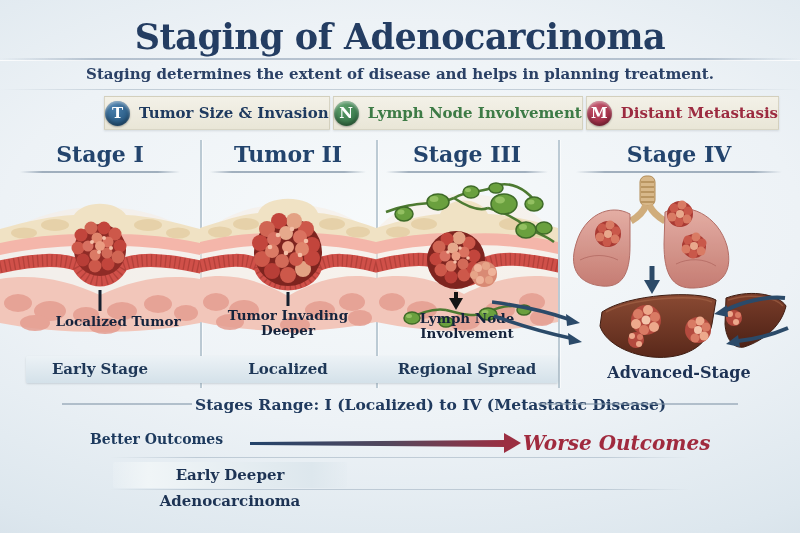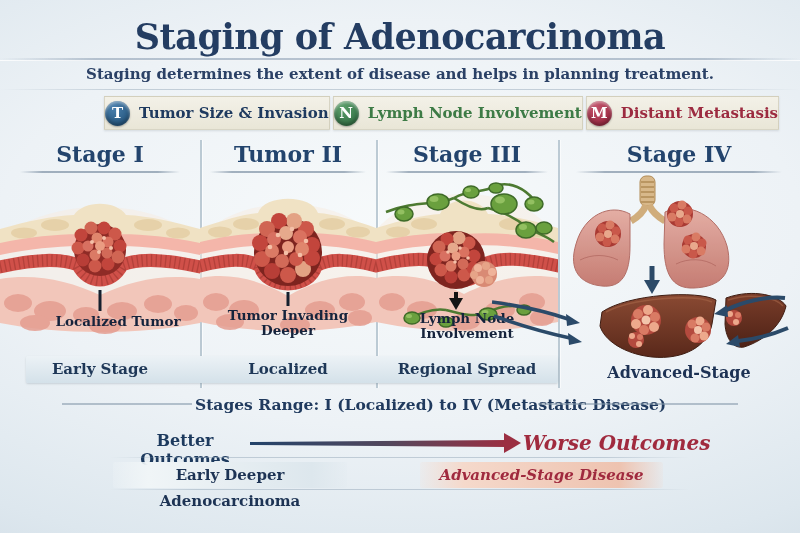--- a/index.html
+++ b/index.html
@@ -40,21 +40,21 @@
       box-shadow:1px 0 0 rgba(255,255,255,.6);}
   .caption{font-size:13.5px; font-weight:bold; color:#15233c; text-align:center; line-height:15px;}
   .footer-band{top:356px; left:26px; width:532px; height:27px; border-radius:2px;
       background:linear-gradient(180deg,#ecf2f6,#d4e1e9);
       box-shadow:0 1px 2px rgba(100,115,130,.25);}
   .stage-footer{top:360px; text-align:center; font-size:15px; font-weight:bold; color:#1e3757;}
   .stage-footer4{top:363px; text-align:center; font-size:16px; font-weight:bold; color:#1d3254;}
   
   .range-text{top:395px; left:195px; width:340px; font-size:15.5px; font-weight:bold; color:#203a5e; white-space:nowrap;}
   .range-line{top:403px; height:1.5px; background:rgba(130,150,168,.55);}
-  .better{top:431px; left:116px; width:138px; text-align:center; font-size:16px; font-weight:bold; color:#1d3a5e;}
+  .better{top:431px; left:90px; width:138px; text-align:left; font-size:14px; font-weight:bold; color:#1d3a5e;}
   .worse{top:431px; left:523px; font-size:20px; font-weight:bold; font-style:italic; color:#a02a3e;}
   .outcome-arrow-bar{top:440px; left:250px; width:256px; height:7px;
       background:linear-gradient(90deg,#23436a,#54475c 55%,#9b2f42);
       clip-path:polygon(0 28%, 100% 0, 100% 100%, 0 72%);}
   .outcome-arrow-head{top:433px; left:504px; width:0; height:0;
       border-top:10px solid transparent; border-bottom:10px solid transparent; border-left:17px solid #9b2f42;}
   .band{top:462px; height:26px; line-height:26px; text-align:center; font-size:15px; font-weight:bold; border-radius:2px;}
   .band-early{left:113px; width:234px; color:#1d3354;
       background:linear-gradient(90deg, rgba(248,251,252,.15), #f0f5f7 15%, #dde7ed 85%, rgba(221,231,237,.15));}
   .band-adv{left:420px; width:243px; color:#a02a3e; font-style:italic;
@@ -441,16 +441,15 @@
   <div class="abs range-text">Stages Range: I (Localized) to IV (Metastatic Disease)</div>
   <div class="abs range-line" style="left:538px; width:200px;"></div>
 
   <div class="abs better">Better Outcomes</div>
   <div class="abs outcome-arrow-bar"></div>
   <div class="abs outcome-arrow-head"></div>
   <div class="abs worse">Worse Outcomes</div>
   <div class="abs hairline" style="top:457px; left:110px; width:580px;"></div>
 
   <div class="abs band band-early">Early Deeper Adenocarcinoma</div>
-  <div class="abs band band-adv">Advanced-Stage Disease</div>
   <div class="abs hairline" style="top:489px; left:110px; width:580px;"></div>
 
 </div>
 
 </body></html>

